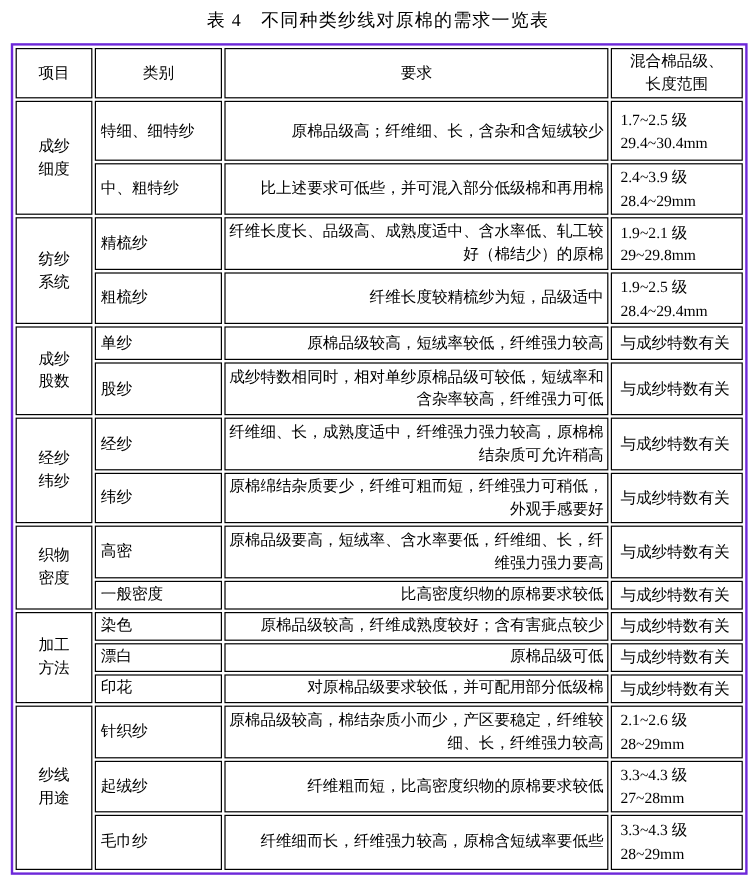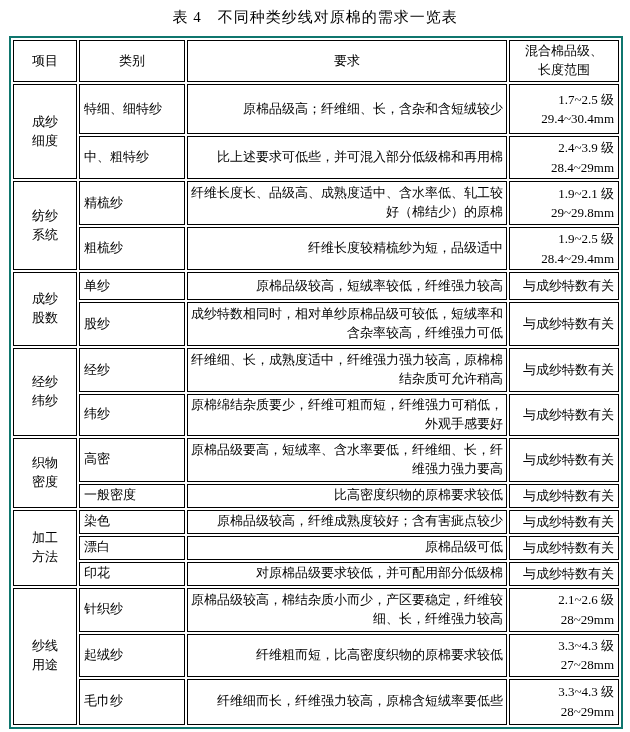--- a/index.html
+++ b/index.html
@@ -17,38 +17,38 @@
   .title {
     font-size: 15px;
     font-weight: normal;
     text-align: center;
     margin: 3px 0 9px 0;
     letter-spacing: 1px;
   }
   table.main {
     border-collapse: separate;
     border-spacing: 2px;
-    border: 2px solid #0f766e;
+    border: 2px solid #6d28d9;
     table-layout: fixed;
     width: 612px;
     background: #ffffff;
   }
   td {
     border: 1px solid #000000;
     font-size: 13px;
     line-height: 1.45;
     padding: 1px 4px;
     vertical-align: middle;
     word-break: break-all;
     overflow: hidden;
   }
   td.group { text-align: center; font-family: Liberation Serif, serif; }
   td.cat   { }
   td.req   { text-align: right; padding-left: 3px; padding-right: 3px; }
-  td.spec  { text-align: right; padding-left: 7px; }
+  td.spec  { text-align: left; padding-left: 7px; }
   .spec-line { font-size: 13px; line-height: 1.5; }
   tr.header td { text-align: center; font-size: 13px; }
   
   tr.h38 td { height: 38px; }
   tr.h46 td { height: 46px; }
   tr.h36 td { height: 36px; }
   tr.h40 td { height: 40px; }
   tr.h34 td { height: 34px; }
   tr.h24 td { height: 24px; }
   tr.h20 td { height: 20px; }

